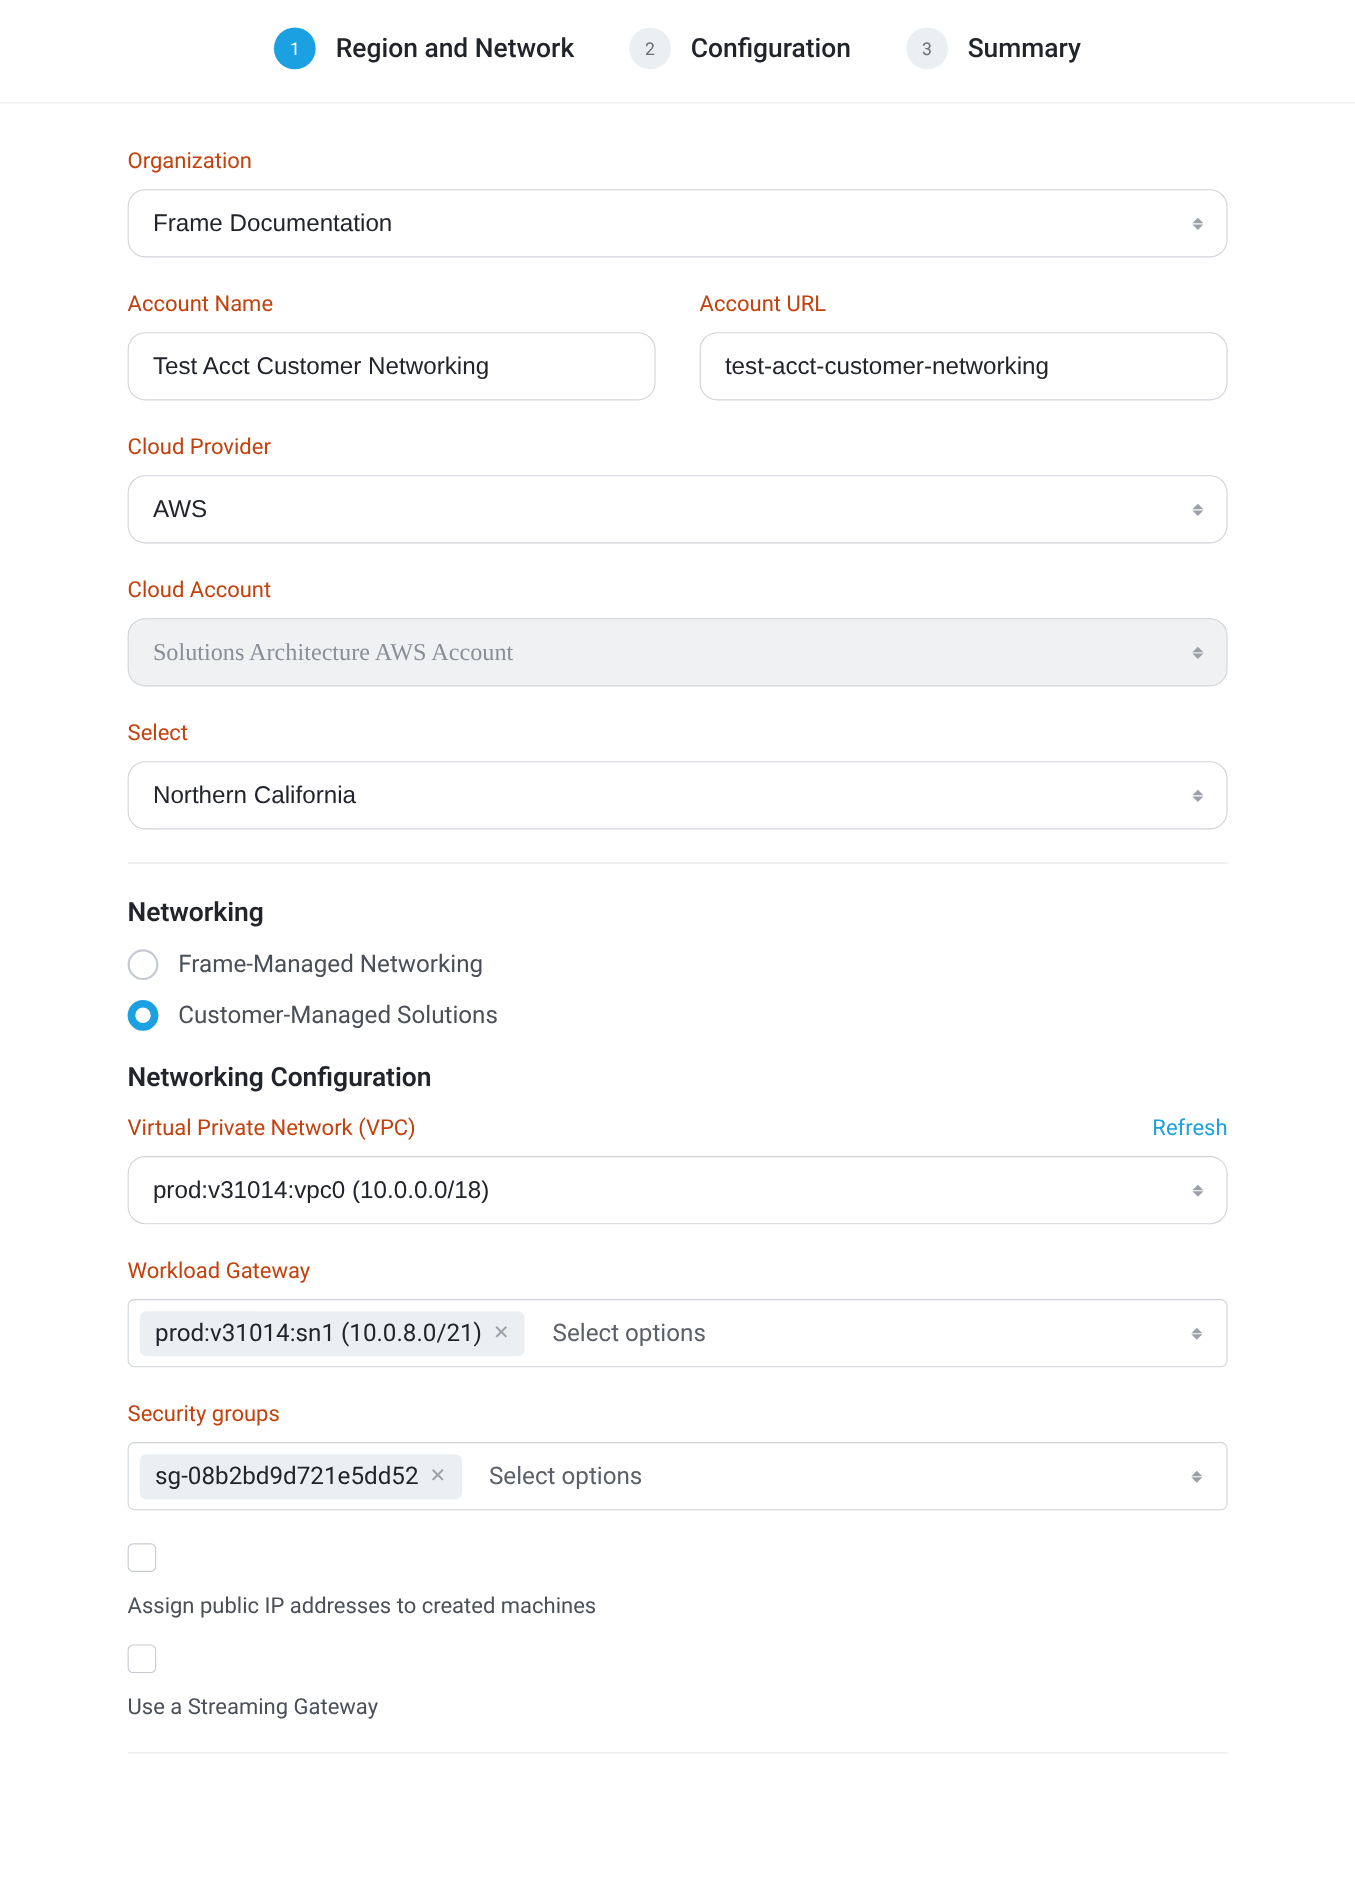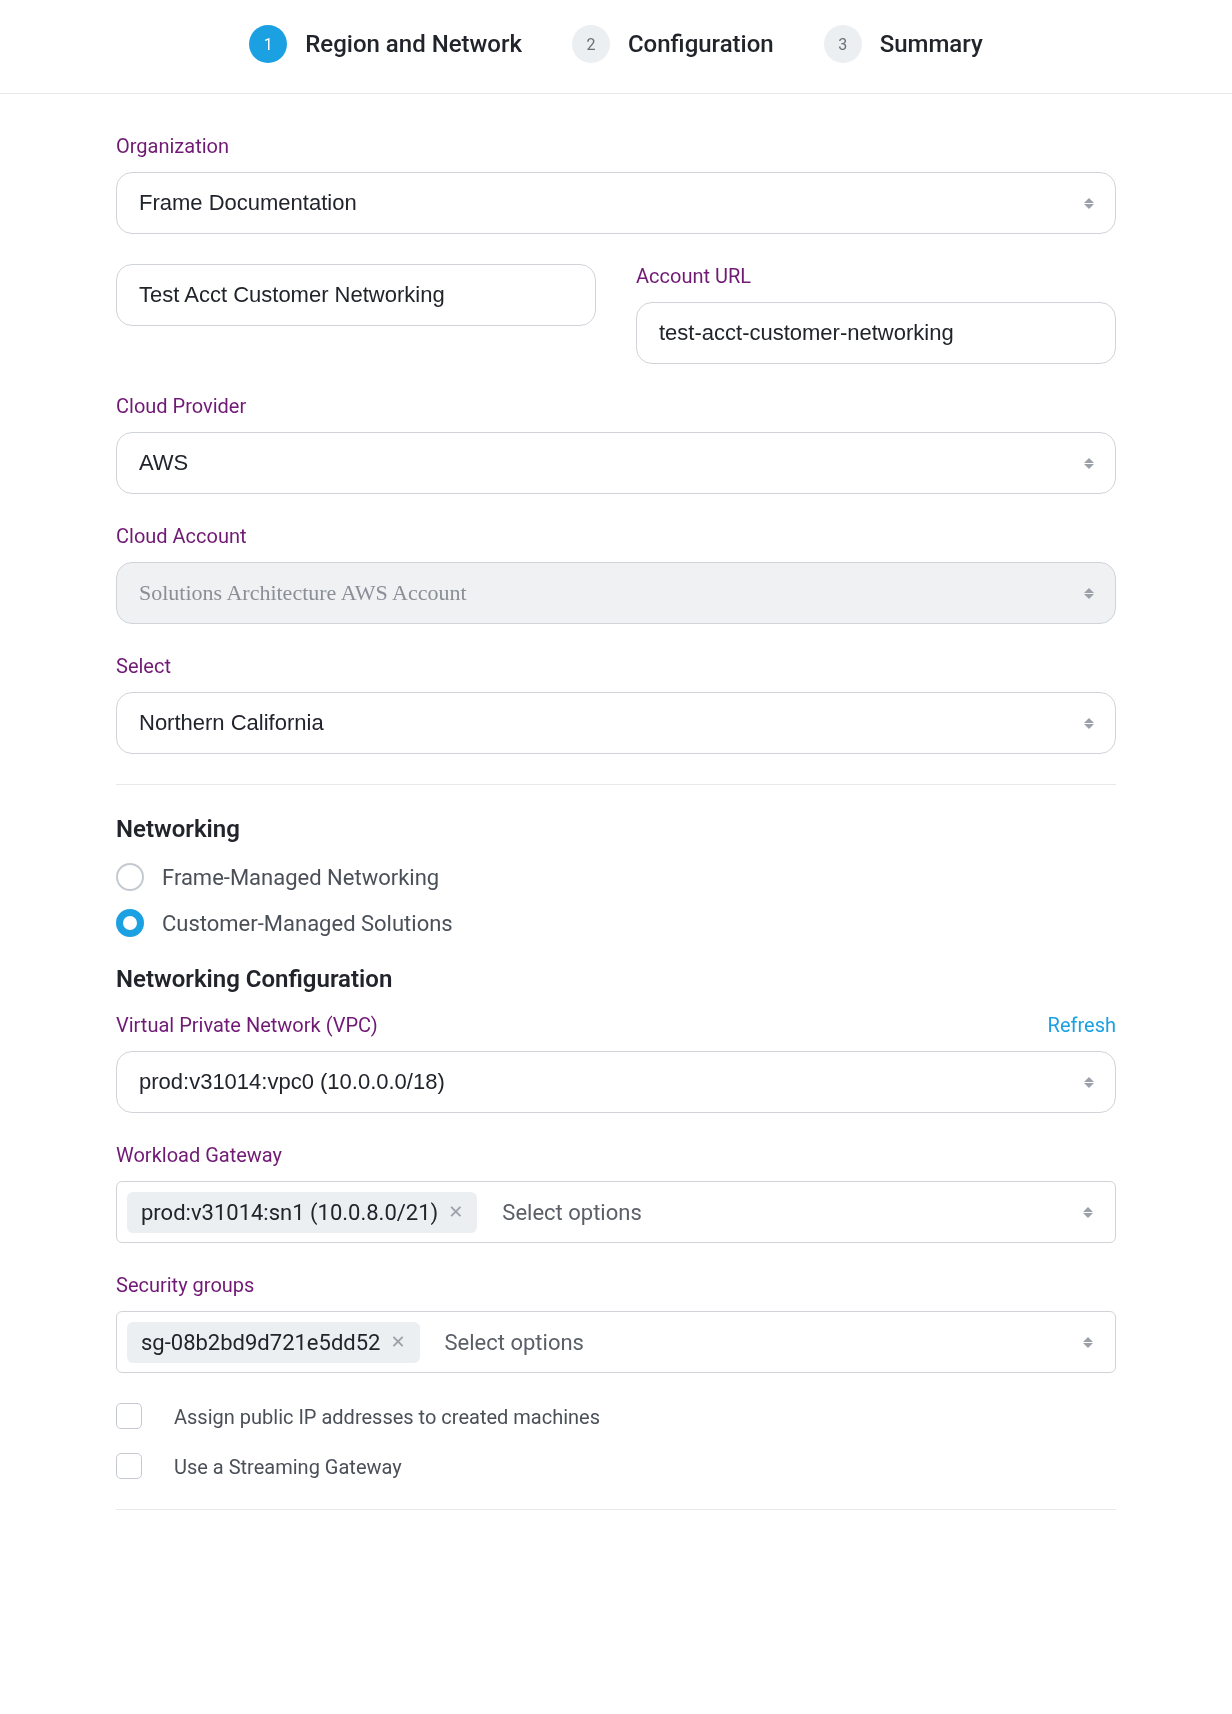--- a/index.html
+++ b/index.html
@@ -54,21 +54,21 @@
       width: 1000px;
       margin: 0 auto;
       padding: 40px 0 40px 0;
     }
     .form-group {
       margin-bottom: 30px;
     }
     .form-label {
       display: block;
       font-size: 20px;
-      color: #701a75;
+      color: #c2410c;
       margin-bottom: 14px;
     }
     .form-row {
       display: flex;
       gap: 40px;
     }
     .form-row .form-group {
       flex: 1;
     }
     .select-wrap {
@@ -193,24 +193,25 @@
       font-size: 18px;
       cursor: pointer;
       line-height: 1;
     }
     .multiselect-placeholder {
       font-size: 22px;
       color: #5a5f68;
     }
     .checkbox-option {
       display: flex;
-      align-items: flex-end;
-      gap: 32px;
+      align-items: flex-start;
+      gap: 18px;
       margin-bottom: 24px;
       cursor: pointer;
+      flex-direction: column;
     }
     .checkbox-box {
       width: 26px;
       height: 26px;
       border: 1.5px solid #c5cad1;
       border-radius: 5px;
       background: #fff;
       flex-shrink: 0;
     }
     .checkbox-label {
@@ -243,20 +244,21 @@
     <div class="form-group">
       <label class="form-label">Organization</label>
       <div class="select-wrap">
         <input class="select-input" readonly="" value="Frame Documentation" style="">
         <span class="select-caret"></span>
       </div>
     </div>
 
     <div class="form-row">
       <div class="form-group">
+        <label class="form-label">Account Name</label>
         <input class="text-input" value="Test Acct Customer Networking" style="">
       </div>
       <div class="form-group">
         <label class="form-label">Account URL</label>
         <input class="text-input" value="test-acct-customer-networking" style="">
       </div>
     </div>
 
     <div class="form-group">
       <label class="form-label">Cloud Provider</label>

